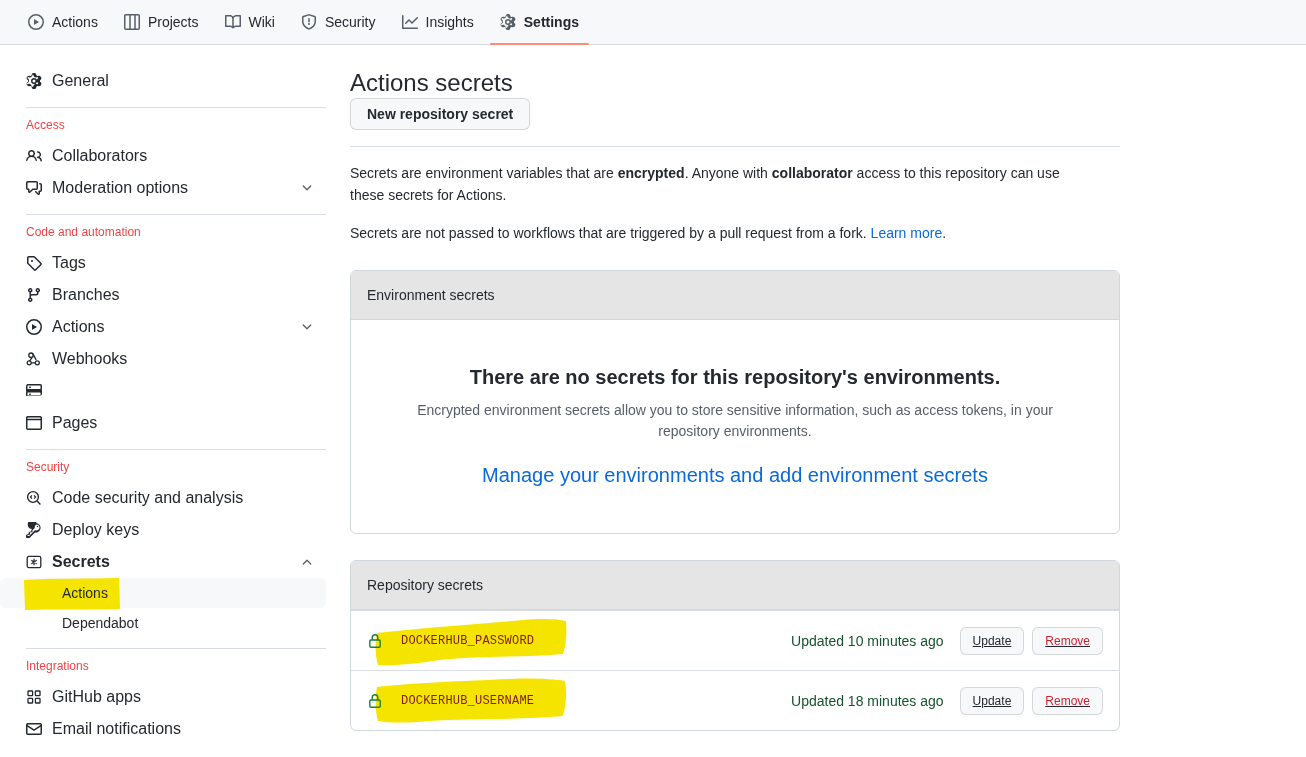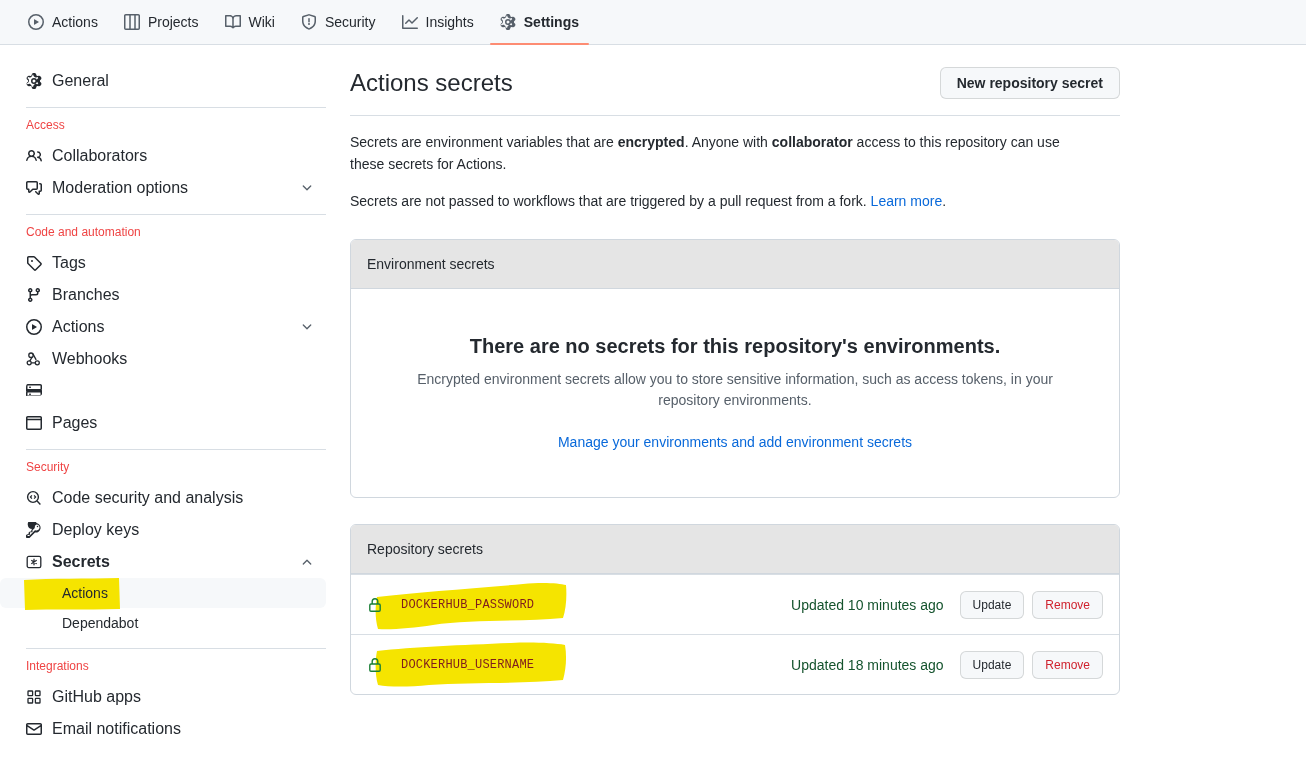--- a/index.html
+++ b/index.html
@@ -120,20 +120,21 @@
     min-width: 0;
   }
   #content { width: 770px; }
 
   .page-head {
     display: flex;
     align-items: flex-start;
     justify-content: space-between;
     padding-bottom: 16px;
     border-bottom: 1px solid #d8dee4;
+    flex-direction: column;
   }
   #page-title {
     font-size: 24px;
     font-weight: 400;
     margin: 0;
     color: #24292f;
     line-height: 1.3;
   }
   .btn {
     font-family: "Liberation Sans", sans-serif;
@@ -193,21 +194,21 @@
     margin: 0 0 10px 0;
     line-height: 1.3;
   }
   .blank-text {
     font-size: 14px;
     color: #57606a;
     margin: 0 auto 22px auto;
     max-width: 700px;
     line-height: 1.5;
   }
-  .blank-link { font-size: 14px; margin-top: 15px; }
+  .blank-link { font-size: 20px; margin-top: 15px; }
 
   
   .secret-row {
     display: flex;
     align-items: center;
     padding: 12px 16px;
     border-top: 1px solid #d8dee4;
     min-height: 60px;
     position: relative;
   }
@@ -229,21 +230,21 @@
     position: relative;
     z-index: 3;
     letter-spacing: 0.2px;
   }
   .secret-updated {
     font-size: 14px;
     color: #14532d;
     margin-right: 16px;
     white-space: nowrap;
   }
-  .row-actions { display: flex; gap: 8px; }
+  .row-actions { display: flex; gap: 8px; text-decoration: underline; }
 </style>
 </head>
 <body>
 
 <div id="repo-nav">
 
   <div class="nav-tab">
     <span class="nav-ico">
       <svg width="16" height="16" viewBox="0 0 16 16" fill="currentColor">
           <path d="M8 0a8 8 0 1 1 0 16A8 8 0 0 1 8 0ZM1.5 8a6.5 6.5 0 1 0 13 0 6.5 6.5 0 0 0-13 0Zm4.879-2.773 4.264 2.559a.25.25 0 0 1 0 .428l-4.264 2.559A.25.25 0 0 1 6 10.559V5.442a.25.25 0 0 1 .379-.215Z"></path>

